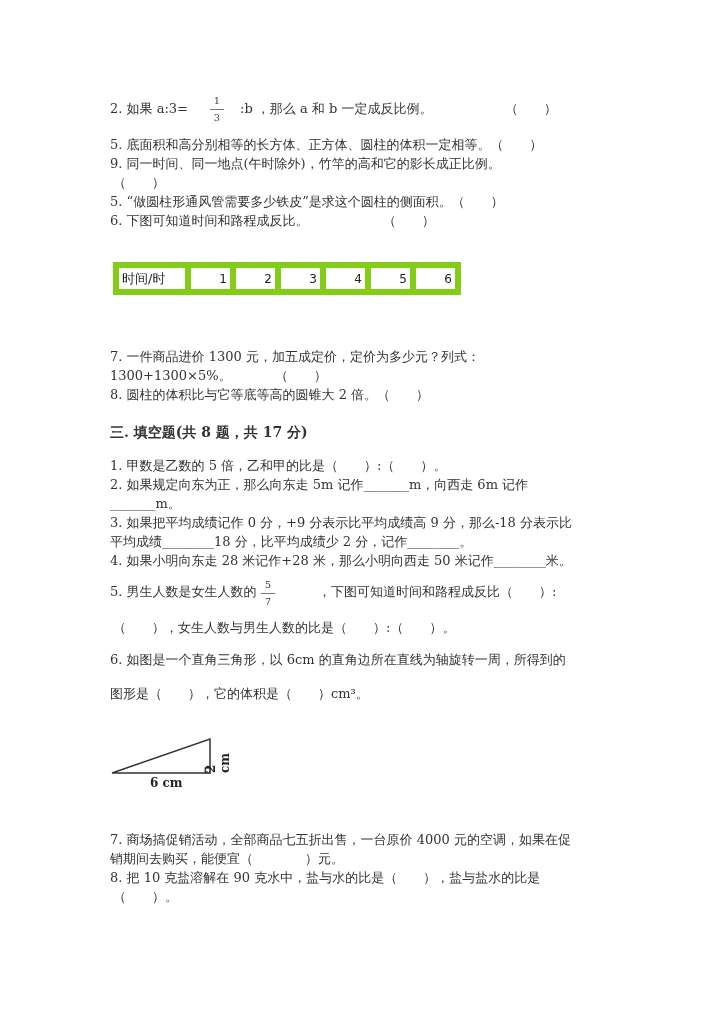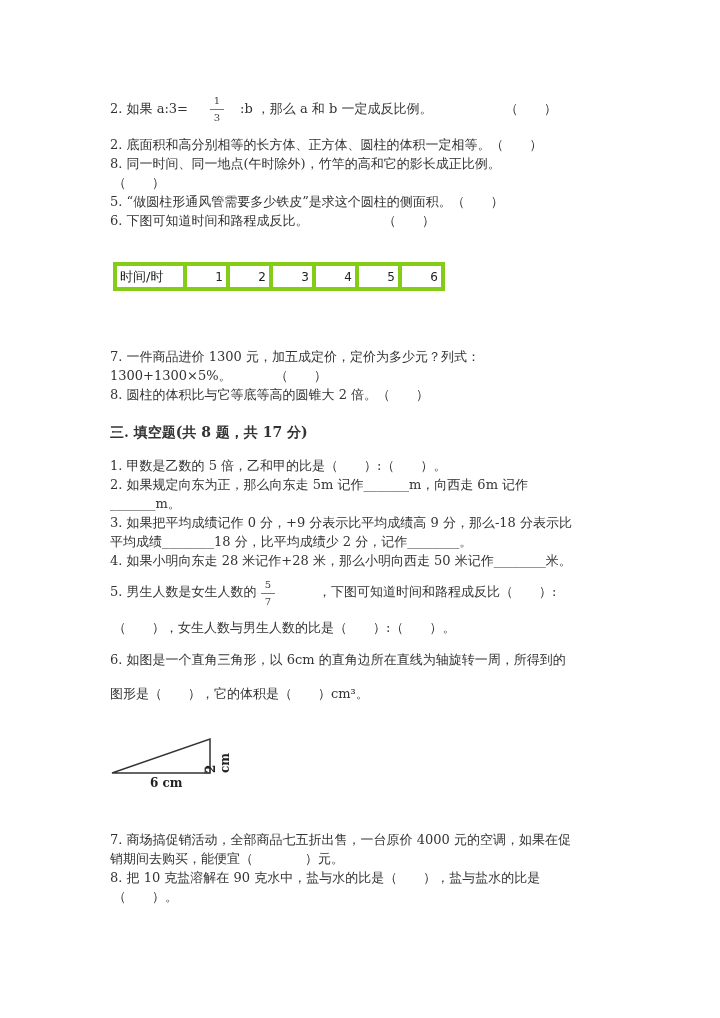--- a/index.html
+++ b/index.html
@@ -4,40 +4,40 @@
 <style>
   html, body { margin:0; padding:0; background:#ffffff; }
   body { width:720px; height:1018px; position:relative; overflow:hidden;
          font-family:"DejaVu Serif","Liberation Serif",serif; color:#333; }
   .line { position:absolute; left:110px; font-size:13px; white-space:nowrap; line-height:16px; }
   .frac { position:absolute; font-size:10px; text-align:center; width:14px; line-height:14px; color:#444; }
   .frac .bar { display:block; border-top:1px solid #777; margin:1px 0; }
   .heading { position:absolute; left:110px; font-size:14px; font-weight:bold; white-space:nowrap; }
   table.data { position:absolute; left:113px; top:262px; border-collapse:collapse;
                font-family:"DejaVu Sans","Liberation Sans",sans-serif; font-size:12px; color:#222; }
-  table.data td { border:4px solid #84cc16; height:21px; padding:0 3px; text-align:right; width:33px; }
+  table.data td { border:6px solid #84cc16; height:21px; padding:0 3px; text-align:right; width:33px; }
   table.data td.h { text-align:left; width:60px; font-size:13px; }
   .fig { position:absolute; left:108px; top:733px; width:122px; height:60px; }
 </style>
 </head>
 <body>
 
 <div>
   <span class="line" style="top:101px;">2. 如果 a:3=</span>
   <span class="frac" style="left:210px; top:94px;">
     <span>1</span>
     <span class="bar"></span>
     <span>3</span>
   </span>
   <span class="line" style="left:240px; top:101px;">:b ，那么 a 和 b 一定成反比例。</span>
   <span class="line" style="left:505px; top:101px;">（　　）</span>
 </div>
 
-<div class="line" style="top:137px;">2. 底面积和高分别相等的长方体、正方体、圆柱的体积一定相等。（　　）</div>
-<div class="line" style="top:156px;">8. 同一时间、同一地点(午时除外)，竹竿的高和它的影长成正比例。</div>
+<div class="line" style="top:137px;">5. 底面积和高分别相等的长方体、正方体、圆柱的体积一定相等。（　　）</div>
+<div class="line" style="top:156px;">9. 同一时间、同一地点(午时除外)，竹竿的高和它的影长成正比例。</div>
 <div class="line" style="top:175px; left:113px;">（　　）</div>
 <div class="line" style="top:194px;">5. “做圆柱形通风管需要多少铁皮”是求这个圆柱的侧面积。（　　）</div>
 <div class="line" style="top:213px;">6. 下图可知道时间和路程成反比。</div>
 <div class="line" style="top:213px; left:383px;">（　　）</div>
 
 <table class="data">
   <tbody>
       <tr>
     <td class="h">时间/时</td>
     <td>1</td>

